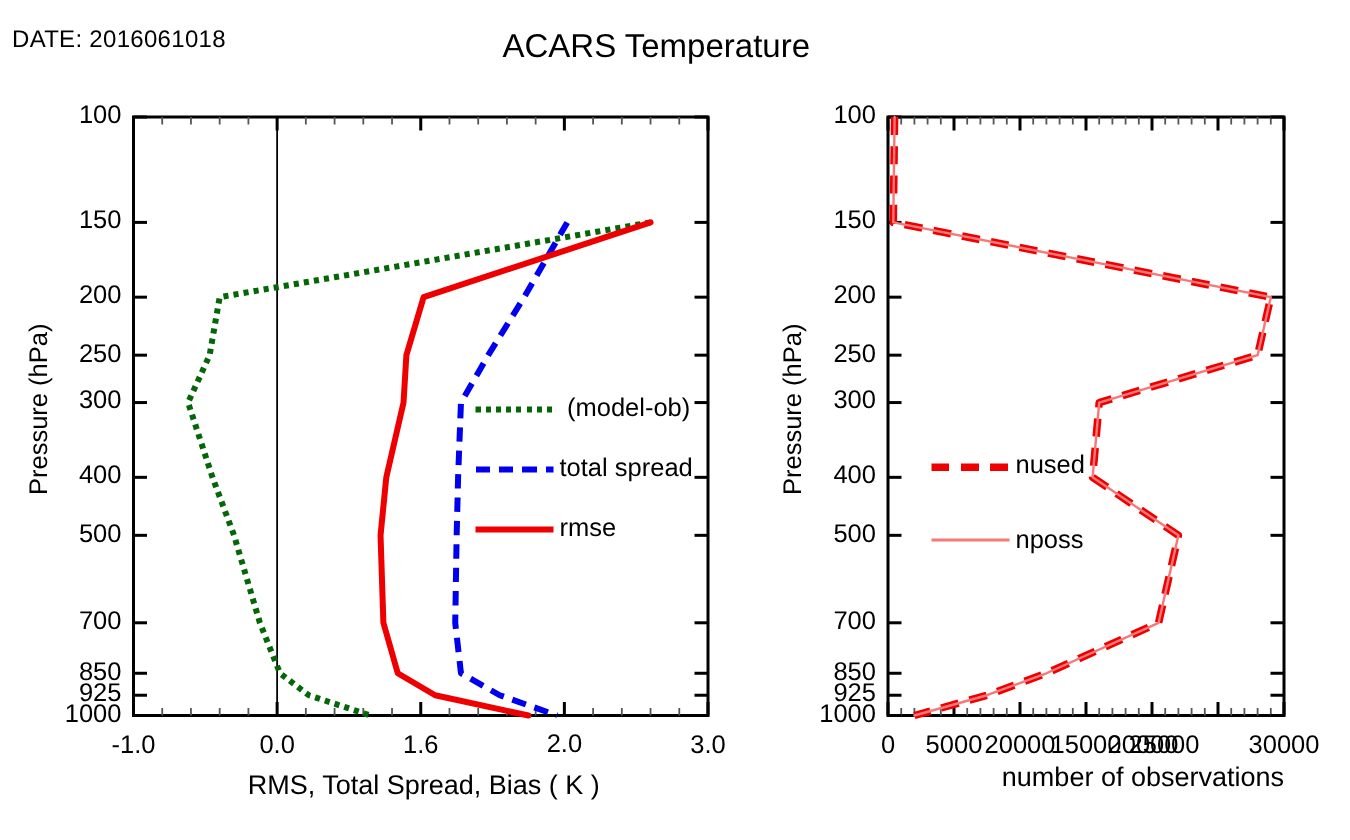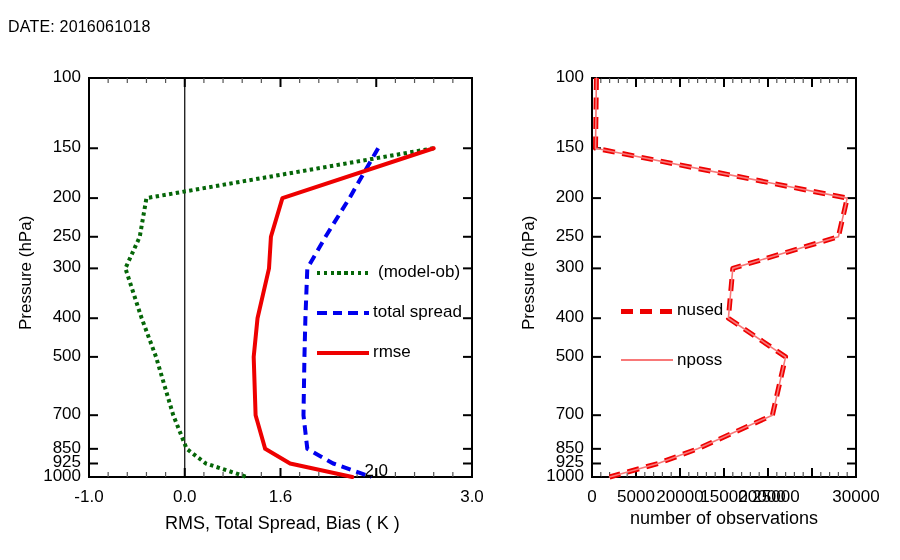--- a/index.html
+++ b/index.html
@@ -25,20 +25,21 @@
 
   .legend-text{position:absolute;font-size:17px;white-space:nowrap;}
   .legend-swatch{position:absolute;}
 </style>
 </head>
 <body>
 
 <div id="root">
 
   <div class="txt date-label">DATE: 2016061018</div>
+  <div class="txt main-title">ACARS Temperature</div>
 
   <div class="axis-title-y" id="lytitle" style="left:16px;top:330px;">Pressure (hPa)</div>
   <div class="axis-title-x" style="left:90px;top:513px;width:385px;">RMS, Total Spread, Bias ( K )</div>
 
   <svg class="plot" id="svg-left" width="900" height="560">
       <rect x="89" y="78" width="383" height="399" fill="none" stroke="#000" stroke-width="2"></rect>
       <line x1="184.75" y1="78" x2="184.75" y2="477" stroke="#000" stroke-width="1.2"></line>
       <line x1="89" y1="477" x2="89" y2="468" stroke="#000" stroke-width="2"></line>
       <line x1="89" y1="78" x2="89" y2="87" stroke="#000" stroke-width="2"></line>
       <line x1="184.75" y1="477" x2="184.75" y2="468" stroke="#000" stroke-width="2"></line>
@@ -104,21 +105,21 @@
       <line x1="89" y1="477" x2="98" y2="477" stroke="#000" stroke-width="2"></line>
       <line x1="472" y1="477" x2="463" y2="477" stroke="#000" stroke-width="2"></line>
       <polyline points="433.7,148.26041236321686 146.45,198.11096826992852 139.7475,236.77806346014296 125.38499999999999,268.37138063314535 141.6625,318.22193653985704 156.02499999999998,356.88903173007145 173.26,415.1941179656885 186.66500000000002,448.8381513600028 205.815,463.49055136287393 246.98749999999998,477" fill="none" stroke="#056608" stroke-width="4" stroke-linejoin="round" stroke-linecap="butt" stroke-dasharray="3.4,3.4"></polyline>
       <polyline points="378.165,148.26041236321686 349.44,198.11096826992852 325.50249999999994,236.77806346014296 307.31000000000006,268.37138063314535 305.395,318.22193653985704 304.4375,356.88903173007145 303.48,415.1941179656885 307.31000000000006,448.8381513600028 333.1625,463.49055136287393 371.46250000000003,477" fill="none" stroke="#0000ee" stroke-width="4" stroke-linejoin="round" stroke-linecap="butt" stroke-dasharray="9.6,6"></polyline>
       <polyline points="433.7,148.26041236321686 282.41499999999996,198.11096826992852 270.92499999999995,236.77806346014296 269.01,268.37138063314535 257.52,318.22193653985704 253.69,356.88903173007145 255.605,415.1941179656885 265.17999999999995,448.8381513600028 290.07500000000005,463.49055136287393 352.3125,477" fill="none" stroke="#ee0000" stroke-width="4" stroke-linejoin="round" stroke-linecap="round"></polyline>
     </svg>
   <div id="left-ticks">
       <div class="tick-label tick-x" style="left: 43px; top: 487px; width: 92px;">-1.0</div>
       <div class="tick-label tick-x" style="left: 138.75px; top: 487px; width: 92px;">0.0</div>
       <div class="tick-label tick-x" style="left: 234.5px; top: 487px; width: 92px;">1.6</div>
-      <div class="tick-label tick-x" style="left: 330.25px; top: 461px; width: 92px;">2.0</div>
+      <div class="tick-label tick-x" style="left: 330.25px; top: 486px; width: 92px;">2.0</div>
       <div class="tick-label tick-x" style="left: 426px; top: 487px; width: 92px;">3.0</div>
       <div class="tick-label tick-y" style="left: 3px; top: 67px; width: 78px;">100</div>
       <div class="tick-label tick-y" style="left: 3px; top: 137.26px; width: 78px;">150</div>
       <div class="tick-label tick-y" style="left: 3px; top: 187.111px; width: 78px;">200</div>
       <div class="tick-label tick-y" style="left: 3px; top: 225.778px; width: 78px;">250</div>
       <div class="tick-label tick-y" style="left: 3px; top: 257.371px; width: 78px;">300</div>
       <div class="tick-label tick-y" style="left: 3px; top: 307.222px; width: 78px;">400</div>
       <div class="tick-label tick-y" style="left: 3px; top: 345.889px; width: 78px;">500</div>
       <div class="tick-label tick-y" style="left: 3px; top: 404.194px; width: 78px;">700</div>
       <div class="tick-label tick-y" style="left: 3px; top: 437.838px; width: 78px;">850</div>
@@ -128,21 +129,21 @@
   <div id="left-legend">
       <div class="legend-swatch" style="left: 317px; top: 271px; width: 52px; height: 4px; background-image: repeating-linear-gradient(to right, rgb(5, 102, 8) 0px, rgb(5, 102, 8) 3.4px, transparent 3.4px, transparent 6.8px);"></div>
       <div class="legend-text" style="left: 378px; top: 262px;">(model-ob)</div>
       <div class="legend-swatch" style="left: 317px; top: 311px; width: 52px; height: 4px; background-image: repeating-linear-gradient(to right, rgb(0, 0, 238) 0px, rgb(0, 0, 238) 9.6px, transparent 9.6px, transparent 15.6px);"></div>
       <div class="legend-text" style="left: 373px; top: 302px;">total spread</div>
       <div class="legend-swatch" style="left: 317px; top: 351px; width: 52px; height: 4px; background: rgb(238, 0, 0);"></div>
       <div class="legend-text" style="left: 373px; top: 342px;">rmse</div>
     </div>
 
   <div class="axis-title-y" style="left:519px;top:330px;">Pressure (hPa)</div>
-  <div class="axis-title-x" style="left:592px;top:508px;width:264px;">number of observations</div>
+  <div class="axis-title-x" style="left:592px;top:508px;width:264px;text-align:right;">number of observations</div>
 
   <svg class="plot" id="svg-right" width="900" height="560">
       <rect x="592" y="78" width="264" height="399" fill="none" stroke="#000" stroke-width="2"></rect>
       <line x1="592" y1="477" x2="592" y2="468" stroke="#000" stroke-width="2"></line>
       <line x1="592" y1="78" x2="592" y2="87" stroke="#000" stroke-width="2"></line>
       <line x1="636" y1="477" x2="636" y2="468" stroke="#000" stroke-width="2"></line>
       <line x1="636" y1="78" x2="636" y2="87" stroke="#000" stroke-width="2"></line>
       <line x1="680" y1="477" x2="680" y2="468" stroke="#000" stroke-width="2"></line>
       <line x1="680" y1="78" x2="680" y2="87" stroke="#000" stroke-width="2"></line>
       <line x1="724" y1="477" x2="724" y2="468" stroke="#000" stroke-width="2"></line>

